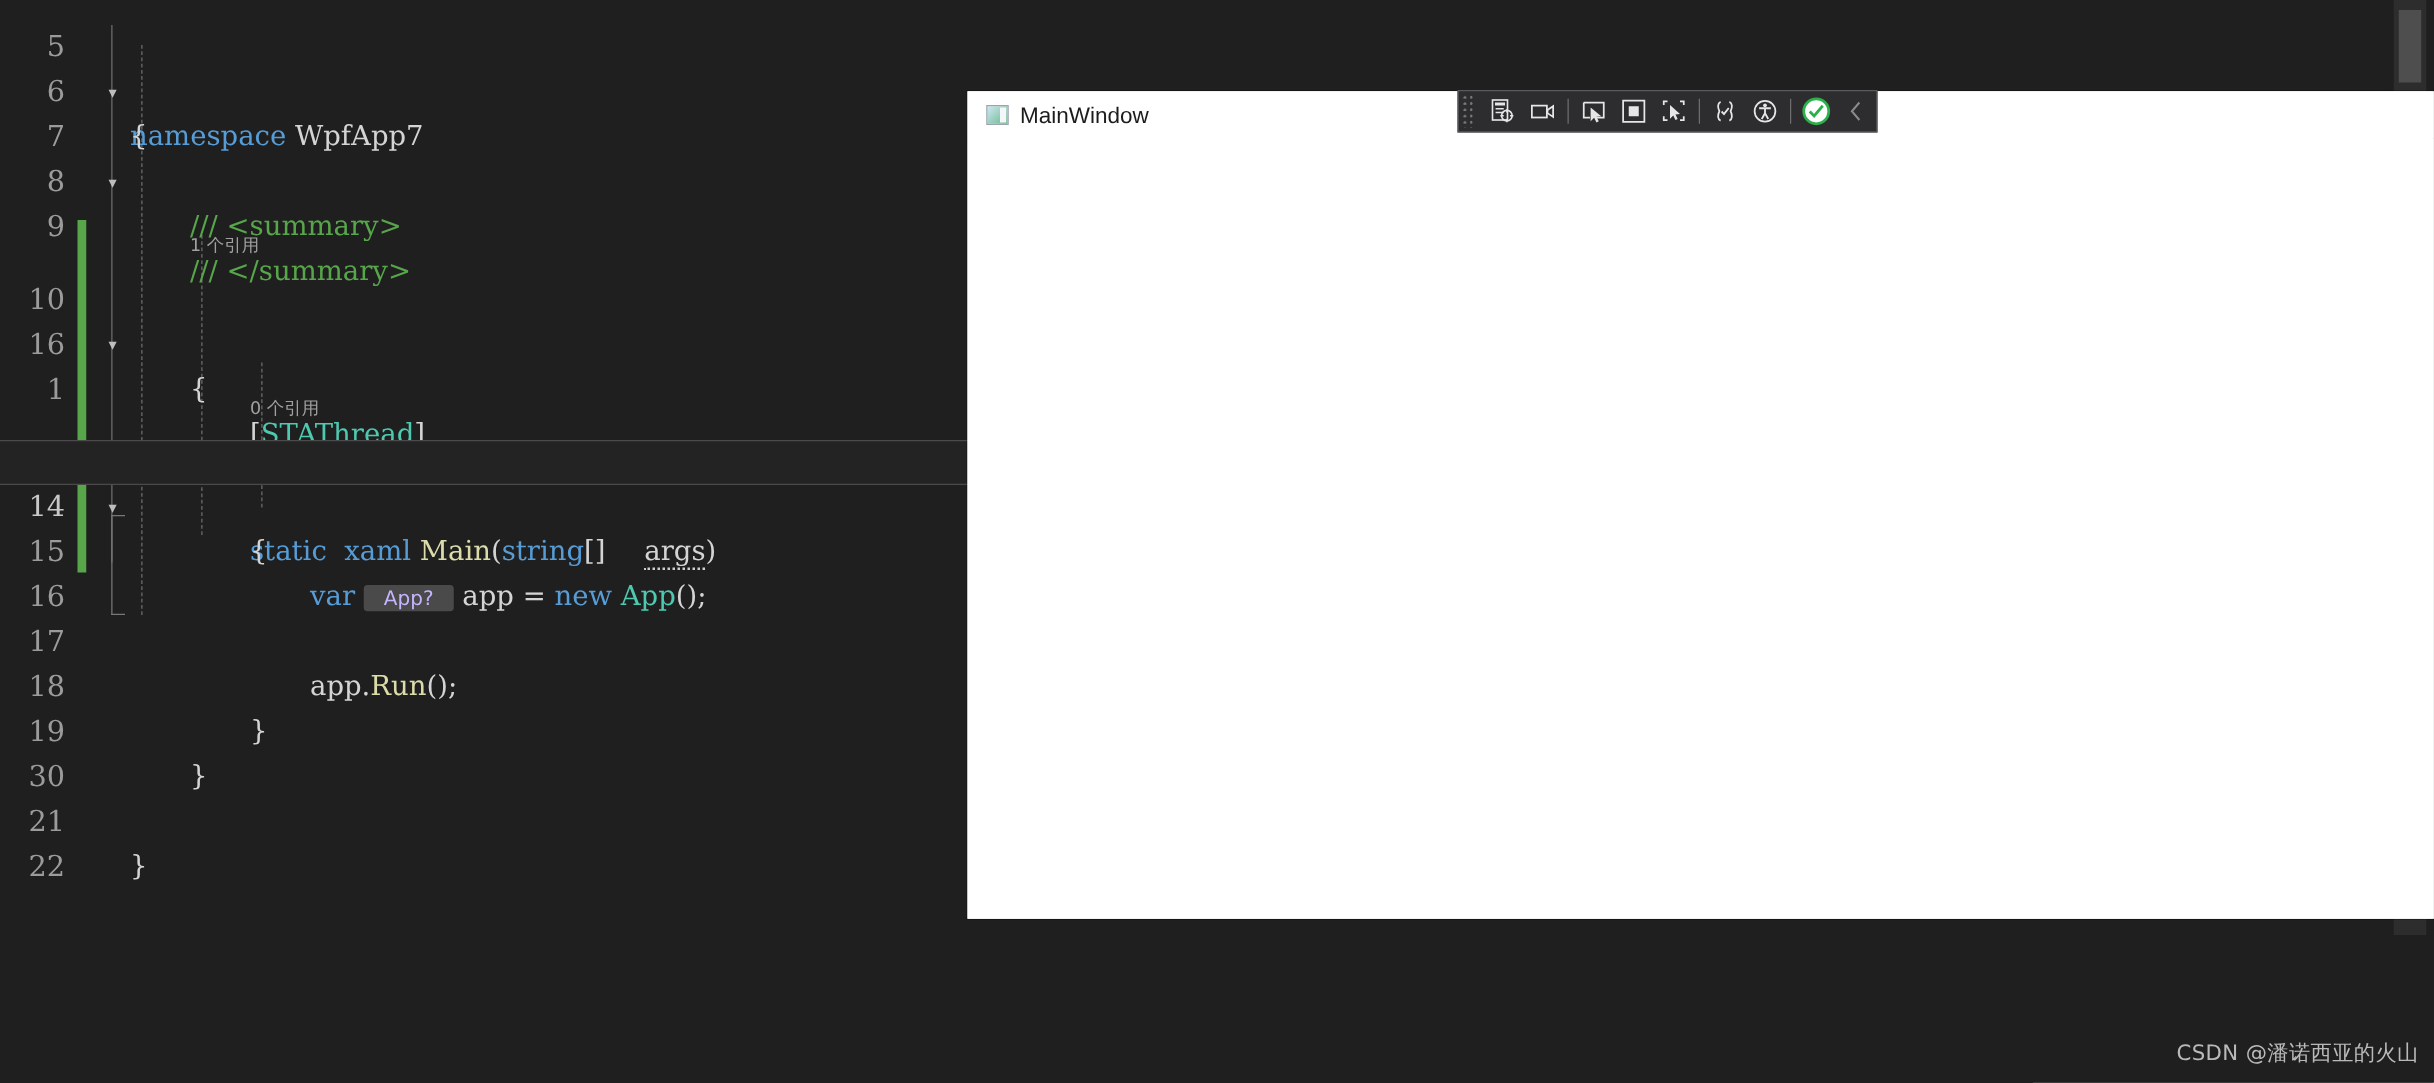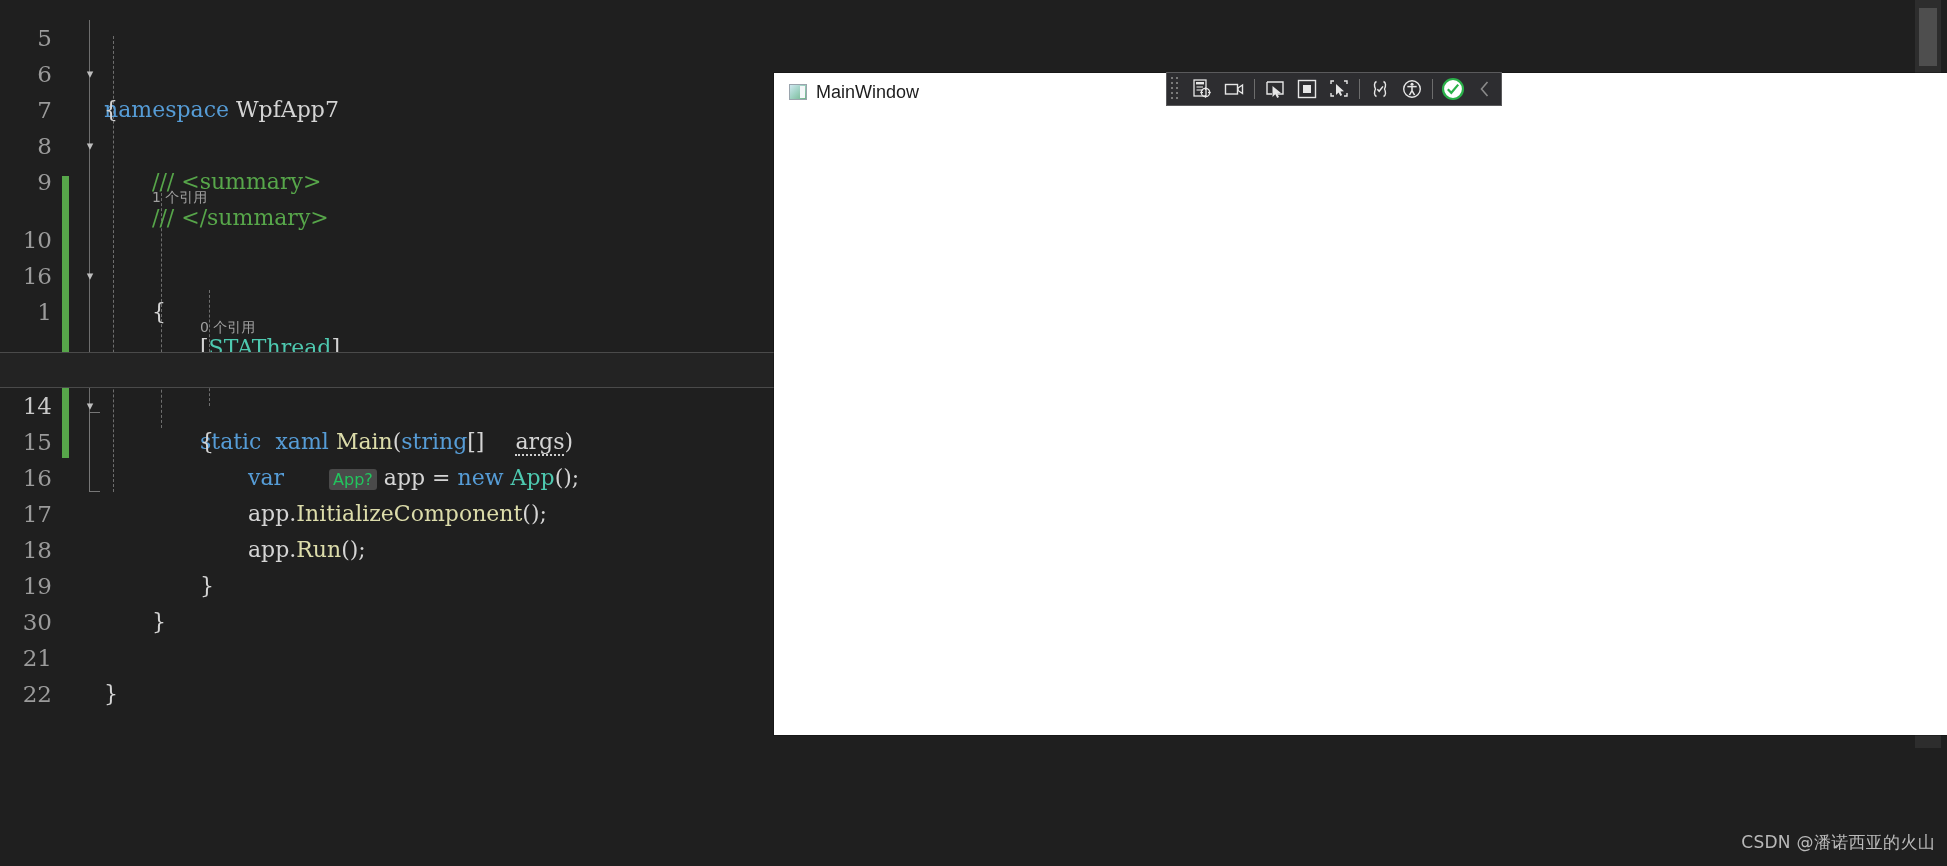--- a/index.html
+++ b/index.html
@@ -119,26 +119,25 @@
 
   
   .kw   { color: #569cd6; }
   .type { color: #4ec9b0; }
   .cmt  { color: #57a64a; }
   .mth  { color: #dcdcaa; text-align: center; }
   .pl   { color: #d4d4d4; }
   .punc { color: #d4d4d4; }
   .hint {
     background: #4a4a4a;
-    color: #22c55e;
+    color: #c4b5fd;
     font-size: 16px;
-    padding: 1px 4px;
+    padding: 1px 16px;
     border-radius: 3px;
     font-family: "DejaVu Sans", sans-serif;
-    margin-left: 38px;
   }
   .squiggle {
     border-bottom: 2px dotted #cfcfcf;
     margin-left: 24px;
   }
 
   
   .vscroll {
     position: absolute;
     right: 0; top: 0;
@@ -356,21 +355,20 @@
           <span class="code-txt punc" style="left:200px;">{</span>
         </div>
 
         <div class="line">
           <span class="ln">15</span>
           <span class="code-txt" style="left:248px;"><span class="kw">var</span> <span class="hint">App?</span> <span class="pl">app</span> <span class="punc">=</span> <span class="kw">new</span> <span class="type">App</span><span class="punc">();</span></span>
         </div>
 
         <div class="line">
           <span class="ln">16</span>
-          <span class="code-txt" style="left:248px;"><span class="pl">app</span><span class="punc">.</span><span class="mth">InitializeComponent</span><span class="punc">();</span></span>
         </div>
 
         <div class="line">
           <span class="ln">17</span>
           <span class="code-txt" style="left:248px;"><span class="pl">app</span><span class="punc">.</span><span class="mth">Run</span><span class="punc">();</span></span>
         </div>
 
         <div class="line">
           <span class="ln">18</span>
           <span class="code-txt punc" style="left:200px;">}</span>

